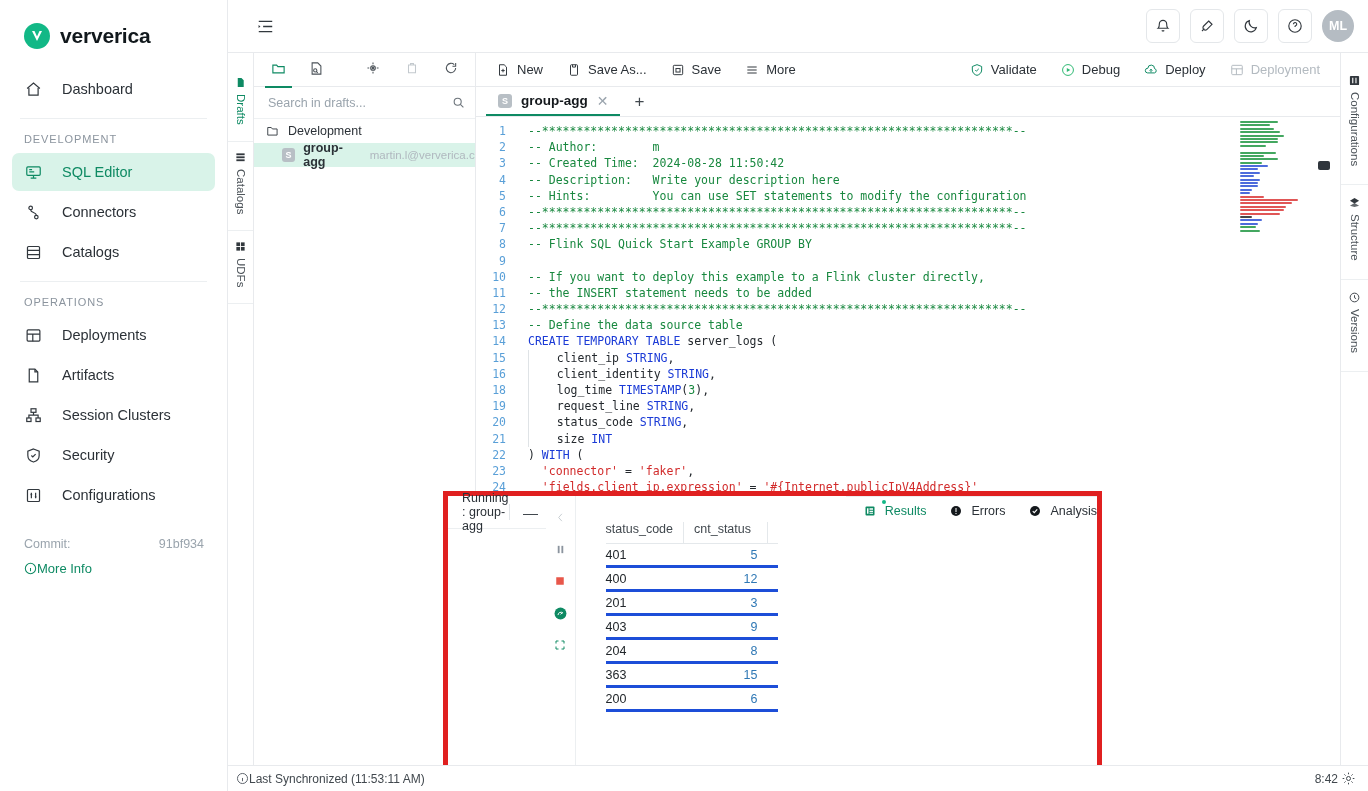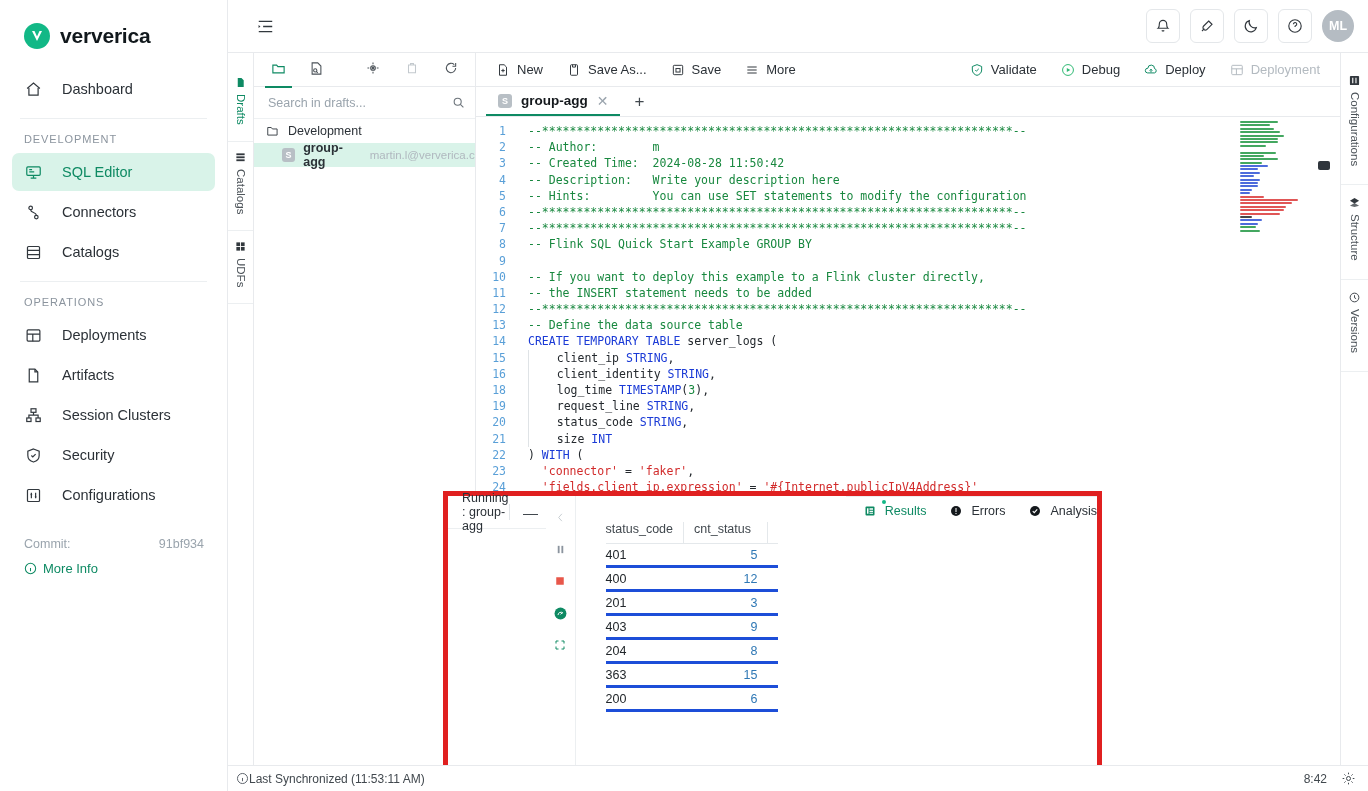--- a/index.html
+++ b/index.html
@@ -39,21 +39,21 @@
   }
   .nav-item.active { background: #d9f3e9; color: #0e8a63; font-weight: 500; }
   .nav-item .ico { width: 18px; height: 18px; flex: 0 0 18px; display:flex; align-items:center; justify-content:center; }
   .nav-sep { height: 1px; background: #eceff1; margin: 10px 20px 4px 20px; }
   .nav-group {
     font-size: 11px; letter-spacing: 0.9px; color: #8b949e;
     padding: 10px 24px 6px 24px; text-transform: uppercase;
   }
   .sidebar-footer { position: absolute; left: 0; bottom: 215px; width: 228px; padding: 0 24px; }
   .commit-row { display: flex; justify-content: space-between; font-size: 12.5px; color: #9aa4ad; }
-  .more-info { display: flex; align-items: center; gap: 6px; font-size: 13px; color: #0e8a63; margin-top: 10px; cursor: pointer; }
+  .more-info { display: flex; align-items: center; font-size: 13px; color: #0e8a63; margin-top: 10px; cursor: pointer; }
 
   
   .main { flex: 1 1 auto; height: 791px; position: relative; display: flex; flex-direction: column; min-width: 0; }
 
   .topbar {
     height: 52px; flex: 0 0 52px; display: flex; align-items: center;
     justify-content: space-between; padding: 0 14px 0 22px; background: #fff;
   }
   .icon-btn {
     width: 30px; height: 30px; border-radius: 6px; border: 1px solid transparent;
@@ -171,21 +171,21 @@
   .res-tab .dot-green { position: absolute; left: 18px; top: -4px; width: 4px; height: 4px; background: #12b886; border-radius: 50%; }
 
   
   .statusbar {
     position: absolute; left: 228px; bottom: 0; width: 1140px; height: 26px;
     background: #fff; border-top: 1px solid #e8eaed;
     display: flex; align-items: center; justify-content: space-between;
     padding: 0 12px 0 8px; font-size: 12px; color: #41484e; z-index: 30;
   }
   .sb-left { display: flex; align-items: center; }
-  .sb-right { display: flex; align-items: center; gap: 14px; }
+  .sb-right { display: flex; align-items: center; gap: 3px; }
   svg { display:block; }
 </style>
 </head>
 <body>
 
 <div class="app">
 
   <aside class="sidebar">
     <div class="brand">
       <span class="brand-mark">

